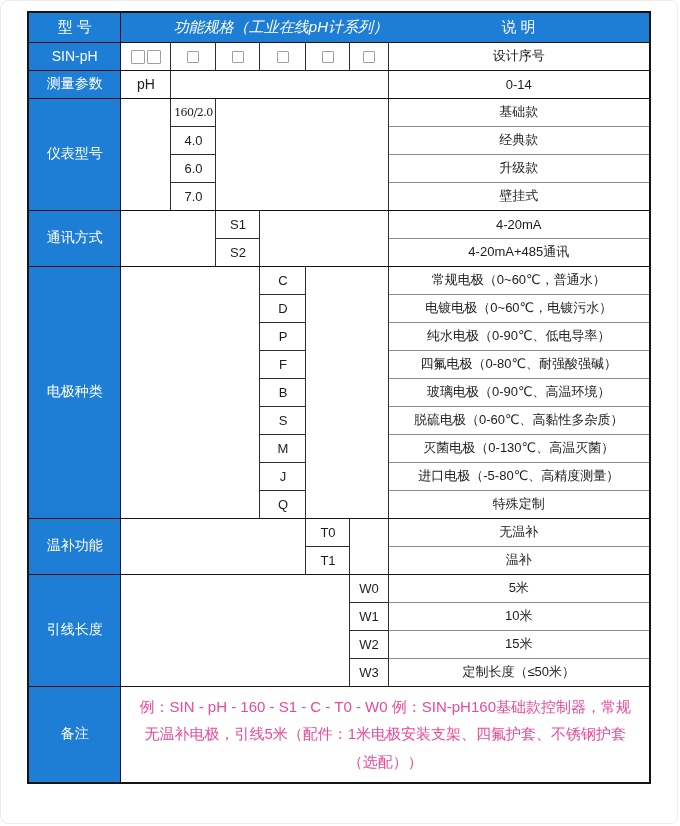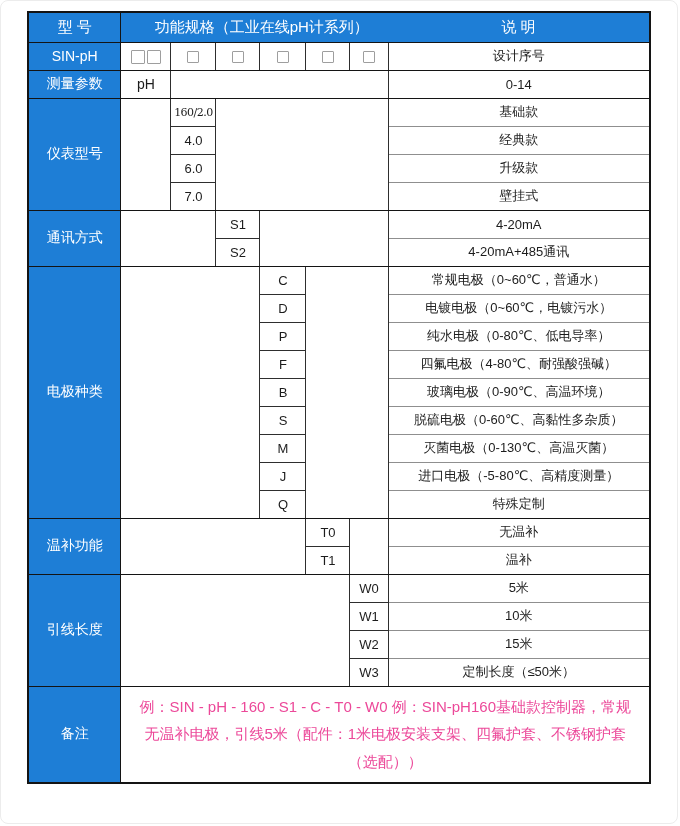--- a/index.html
+++ b/index.html
@@ -48,21 +48,21 @@
   tr.hdr{height:30px;}
   tr.remarkrow{height:74px;margin-left:36px;}
   .blue{
     background:#1E7ED6;
     color:#fff;
     font-size:14px;
     border:1px solid #141414;
     font-weight:400;
   }
   th.blue{font-weight:400;font-size:15px;}
-  th.spechead{text-align:center;padding-left:14px;border-right:none;}
+  th.spechead{text-align:right;padding-left:14px;border-right:none;font-style:italic;}
   th.deschead{border-left:none;}
   .desc{
     border-left:1px solid #2e2e2e;
     border-bottom:1px solid #8f8f8f;
     font-size:13px;
     margin-left:30px;
   }
   .code{font-size:13px;text-align:center;}
   .code-small{font-size:11px;font-family:"DejaVu Serif","Liberation Serif",serif;letter-spacing:-0.5px;}
   .secend{border-bottom:1px solid #141414 !important;}
@@ -167,25 +167,25 @@
       <td class="code">C</td>
       <td class="secend" colspan="2" rowspan="9"></td>
       <td class="desc">常规电极（0~60℃，普通水）</td>
     </tr>
     <tr>
       <td class="code">D</td>
       <td class="desc">电镀电极（0~60℃，电镀污水）</td>
     </tr>
     <tr>
       <td class="code">P</td>
-      <td class="desc">纯水电极（0-80℃、低电导率）</td>
+      <td class="desc">纯水电极（0-90℃、低电导率）</td>
     </tr>
     <tr>
       <td class="code">F</td>
-      <td class="desc">四氟电极（4-80℃、耐强酸强碱）</td>
+      <td class="desc">四氟电极（0-80℃、耐强酸强碱）</td>
     </tr>
     <tr>
       <td class="code">B</td>
       <td class="desc">玻璃电极（0-90℃、高温环境）</td>
     </tr>
     <tr>
       <td class="code">S</td>
       <td class="desc">脱硫电极（0-60℃、高黏性多杂质）</td>
     </tr>
     <tr>

